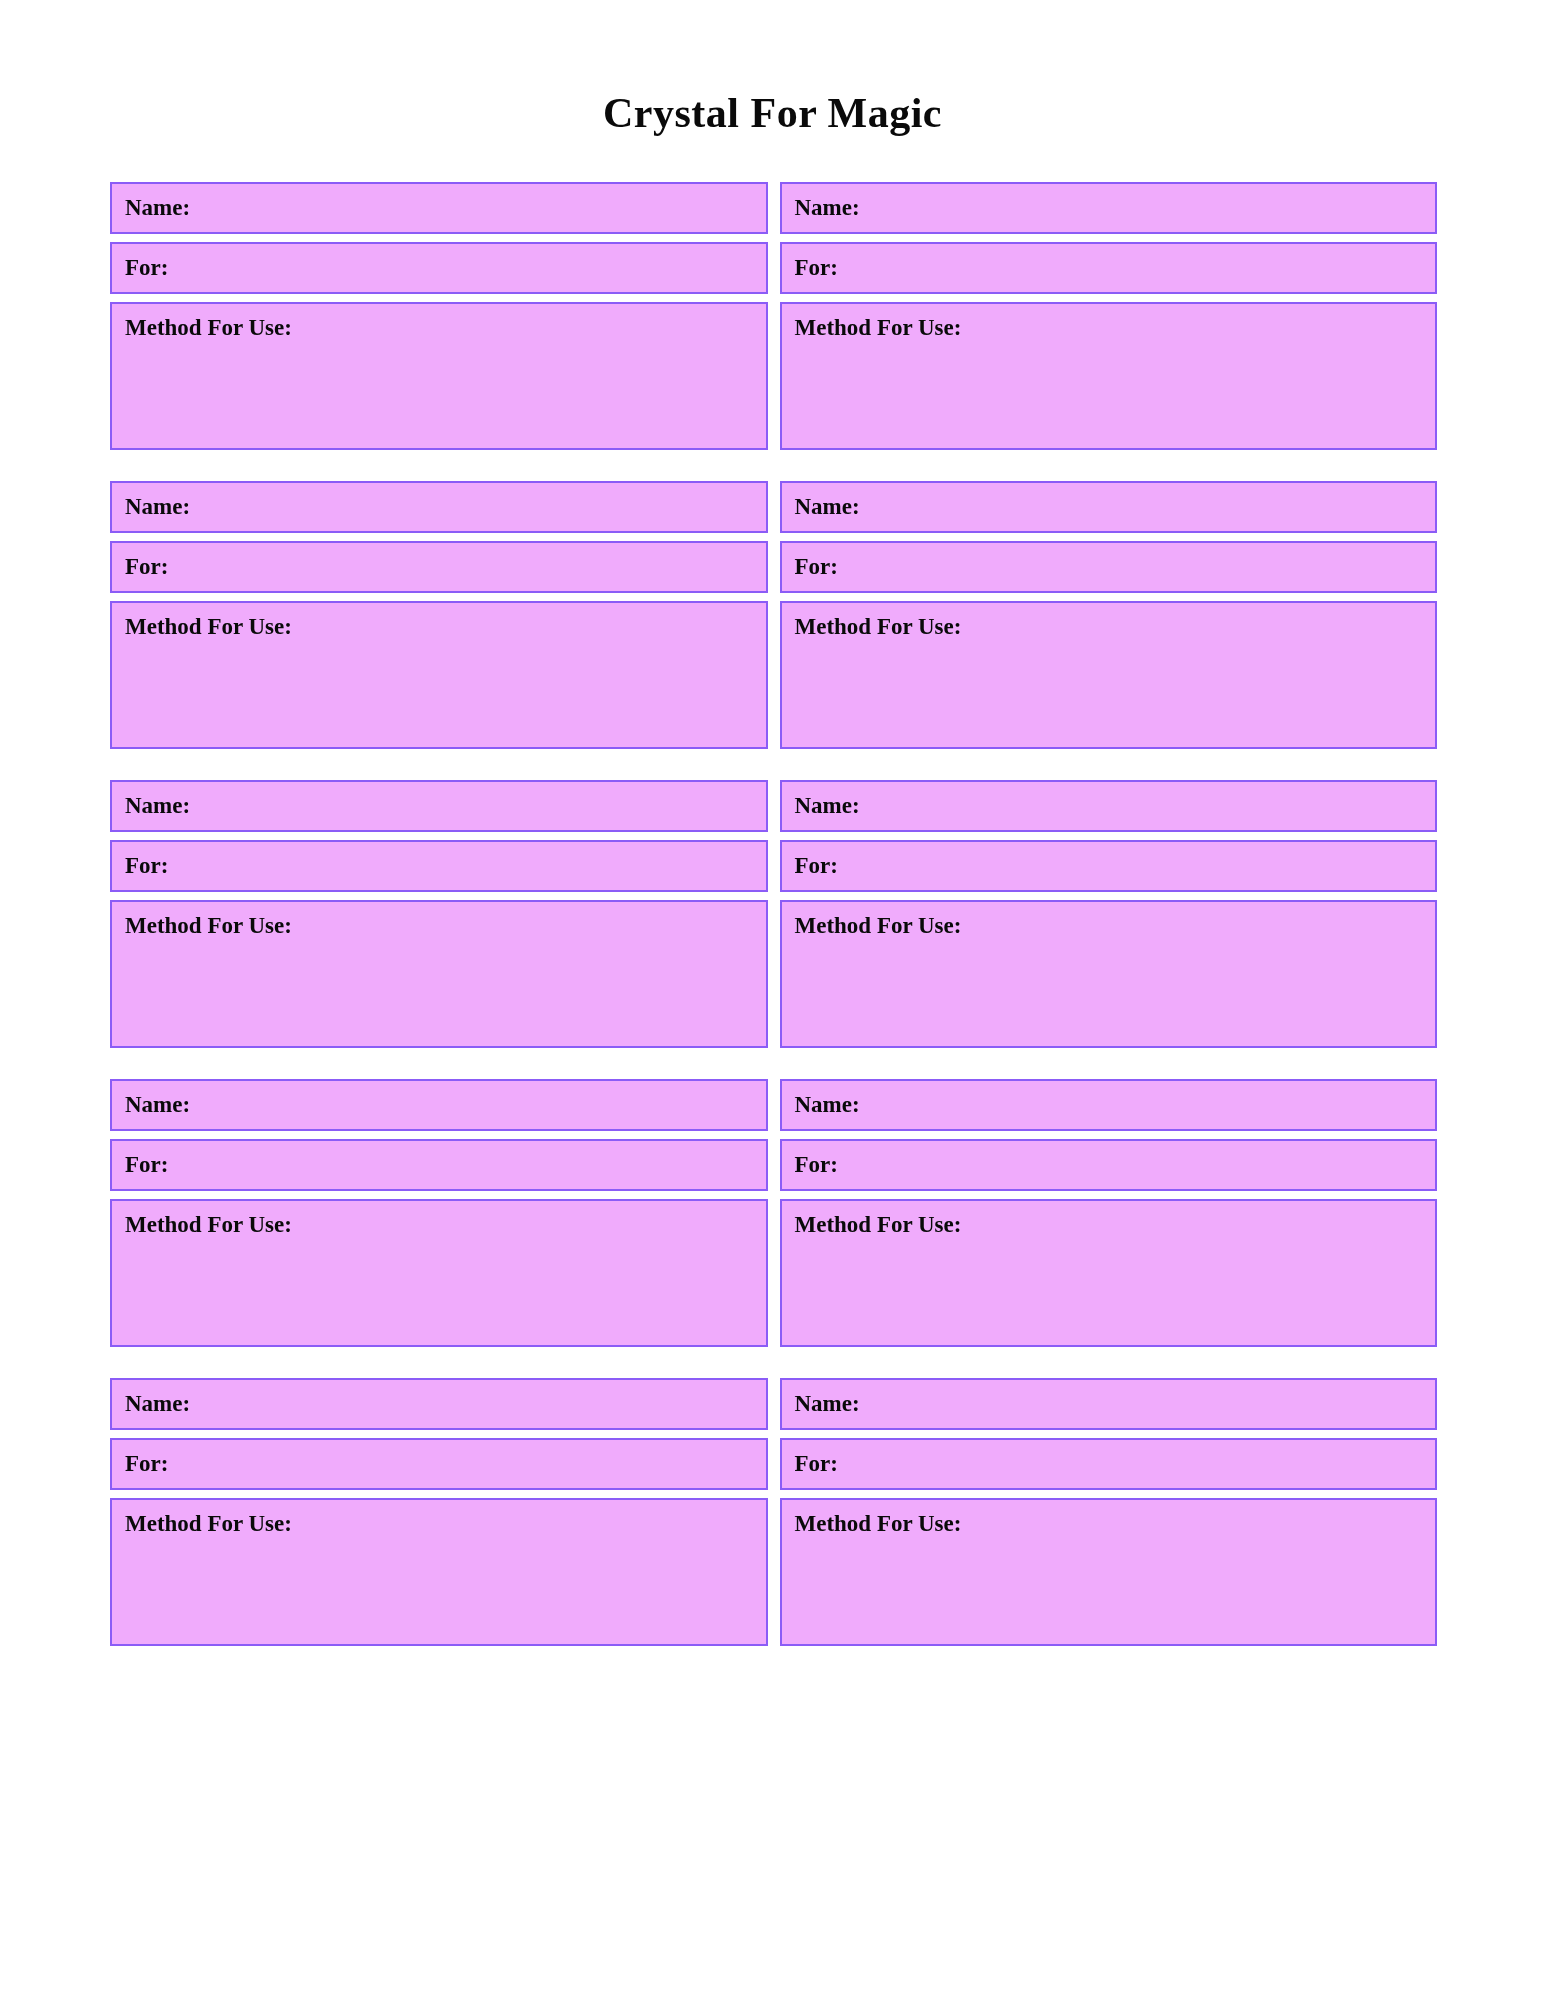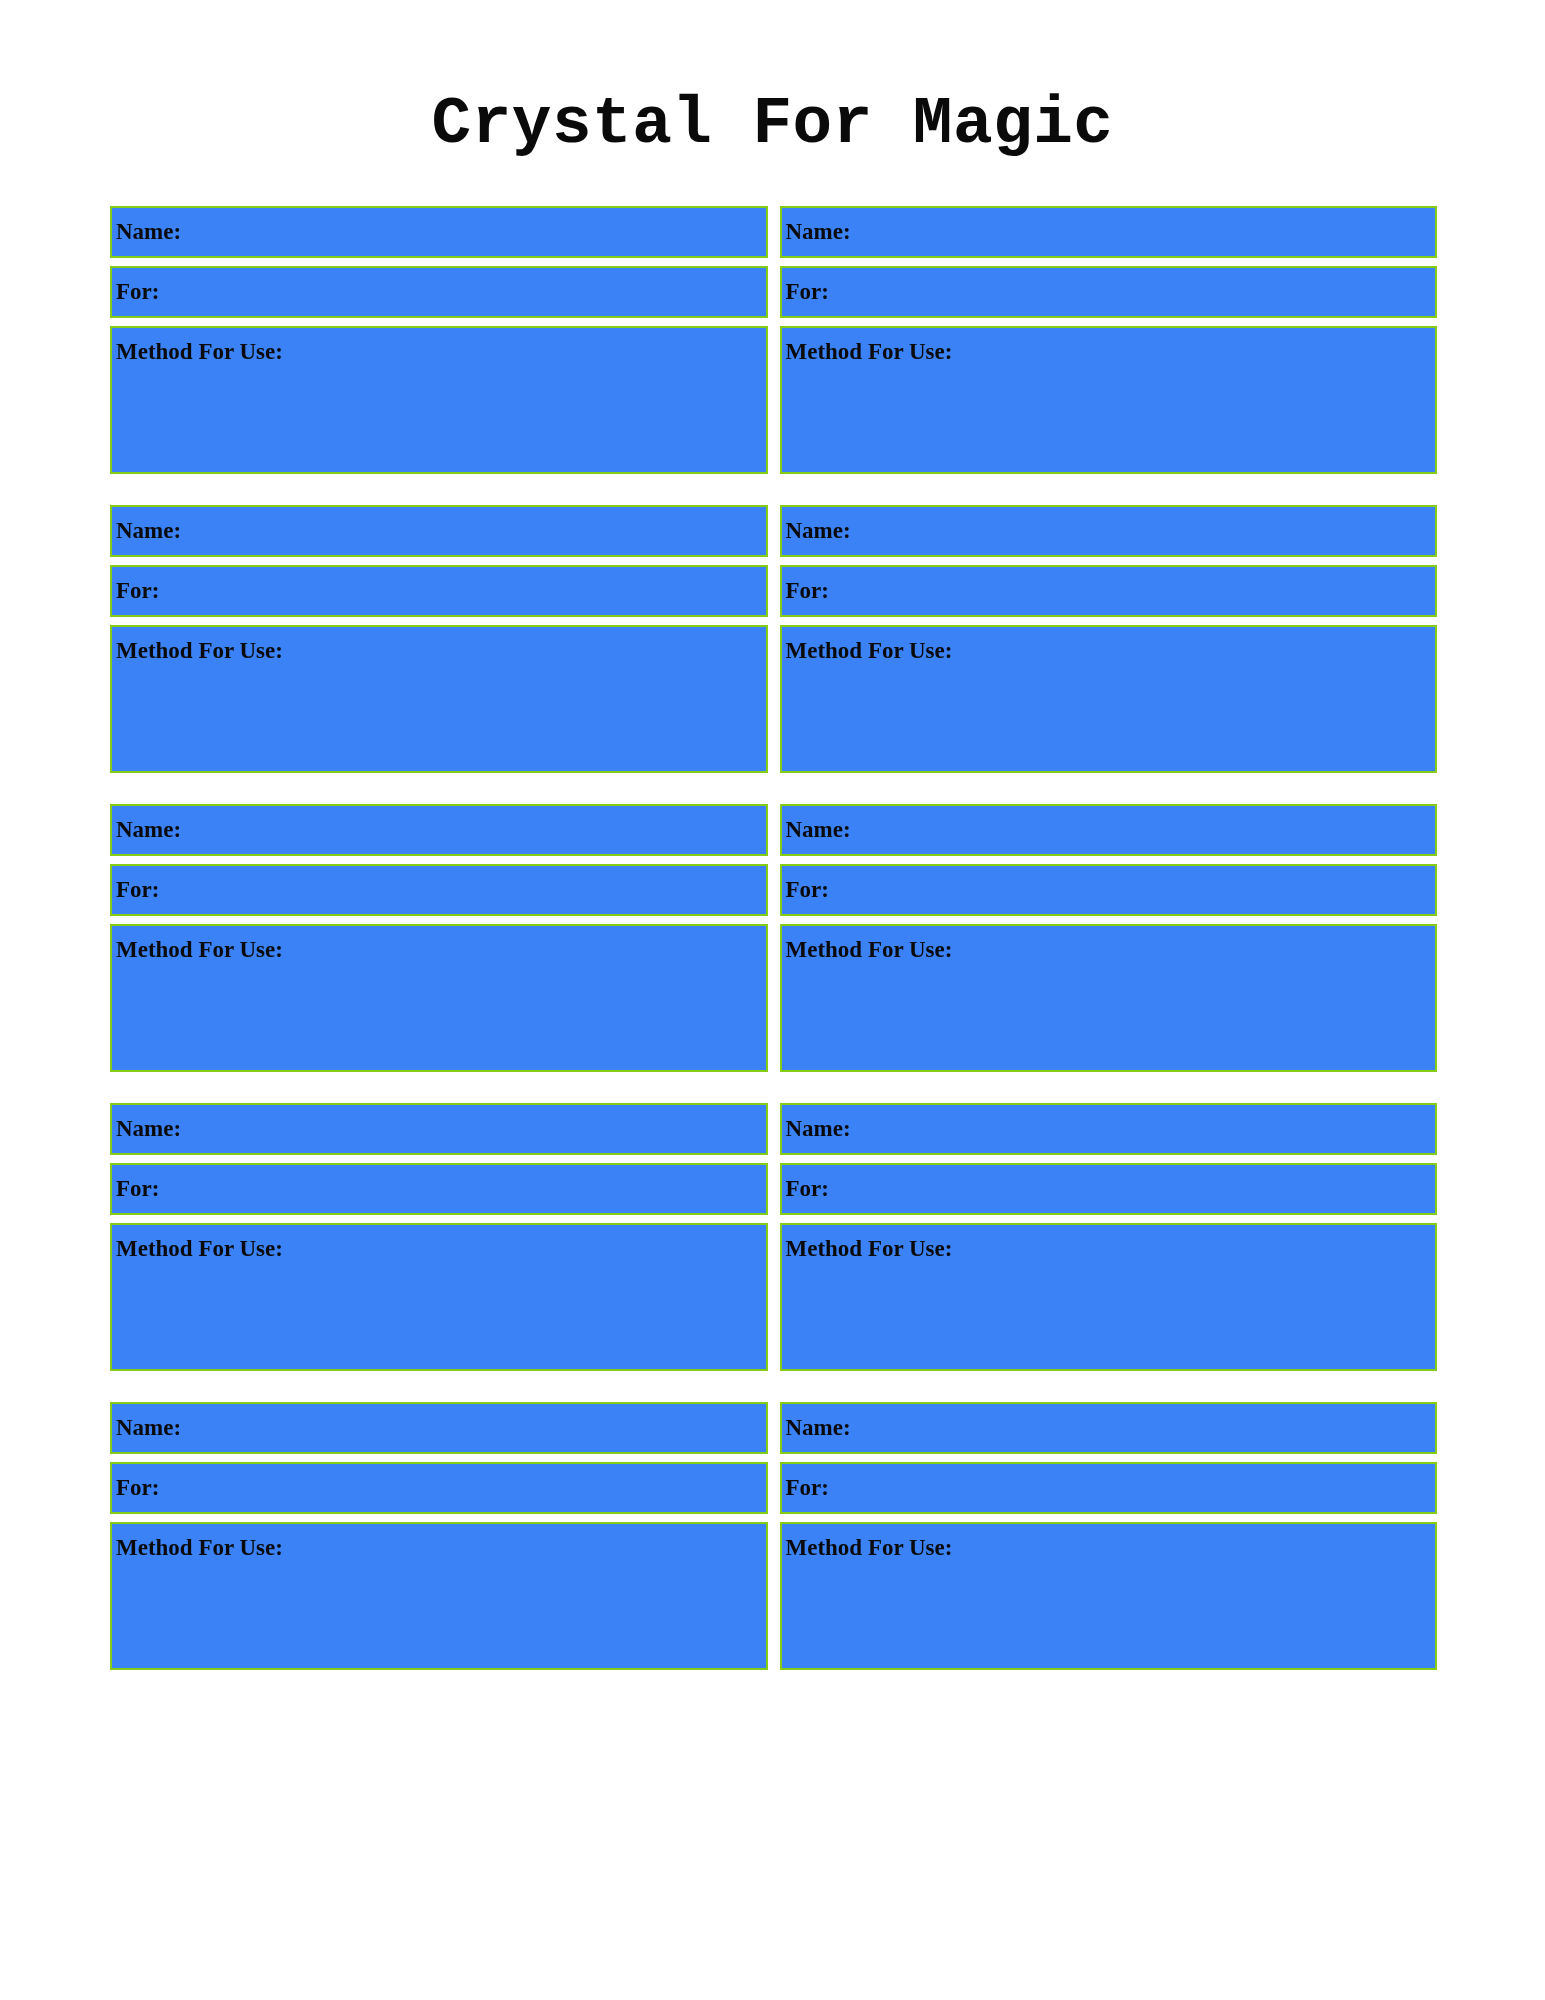--- a/index.html
+++ b/index.html
@@ -19,23 +19,23 @@
     position: relative;
     width: 1545px;
     height: 2000px;
     background: #ffffff;
     box-sizing: border-box;
     padding: 0;
     overflow: hidden;
   }
   .page-title {
     text-align: center;
-    font-family: Liberation Mono, monospace;
+    font-family: Liberation Serif, serif;
     font-weight: bold;
-    font-size: 66px;
+    font-size: 42px;
     line-height: 1.0;
     letter-spacing: 0.5px;
     margin: 0;
     padding-top: 92px;
     padding-bottom: 0;
     color: #0a0a0a;
   }
   .sheet {
     margin-top: 48px;
     padding-left: 110px;
@@ -53,24 +53,24 @@
     margin-bottom: 0;
   }
   .card {
     width: calc(50% - 6px);
     box-sizing: border-box;
     display: flex;
     flex-direction: column;
     gap: 8px;
   }
   .field-box {
-    border: 2px solid #84cc16;
-    background: #3b82f6;
-    box-sizing: border-box;
-    padding: 12px 0 0 4px;
+    border: 2px solid #8b5cf6;
+    background: #f0abfc;
+    box-sizing: border-box;
+    padding: 12px 0 0 13px;
   }
   .field-box.short {
     height: 52px;
   }
   .field-box.tall {
     height: 148px;
   }
   .field-label {
     font-family: "Liberation Serif", "DejaVu Serif", serif;
     font-weight: bold;

